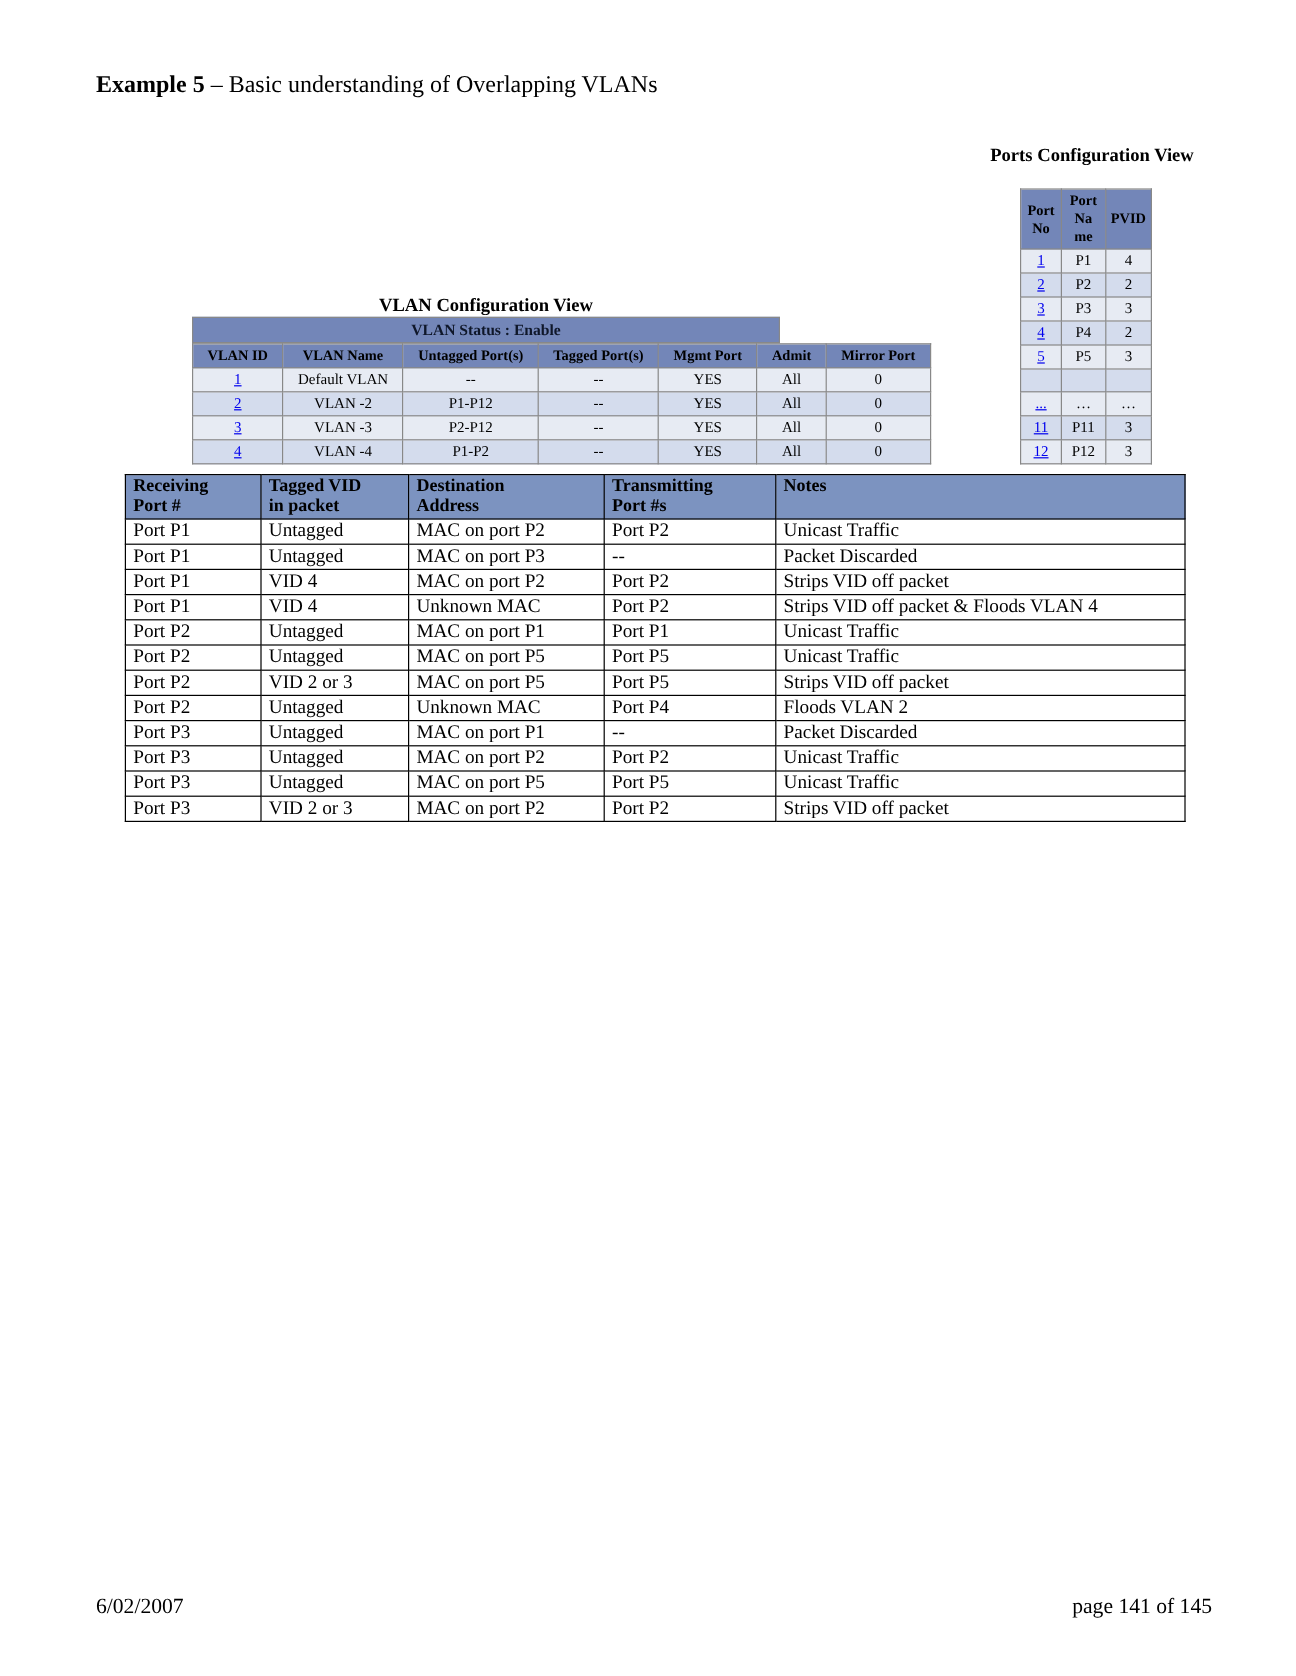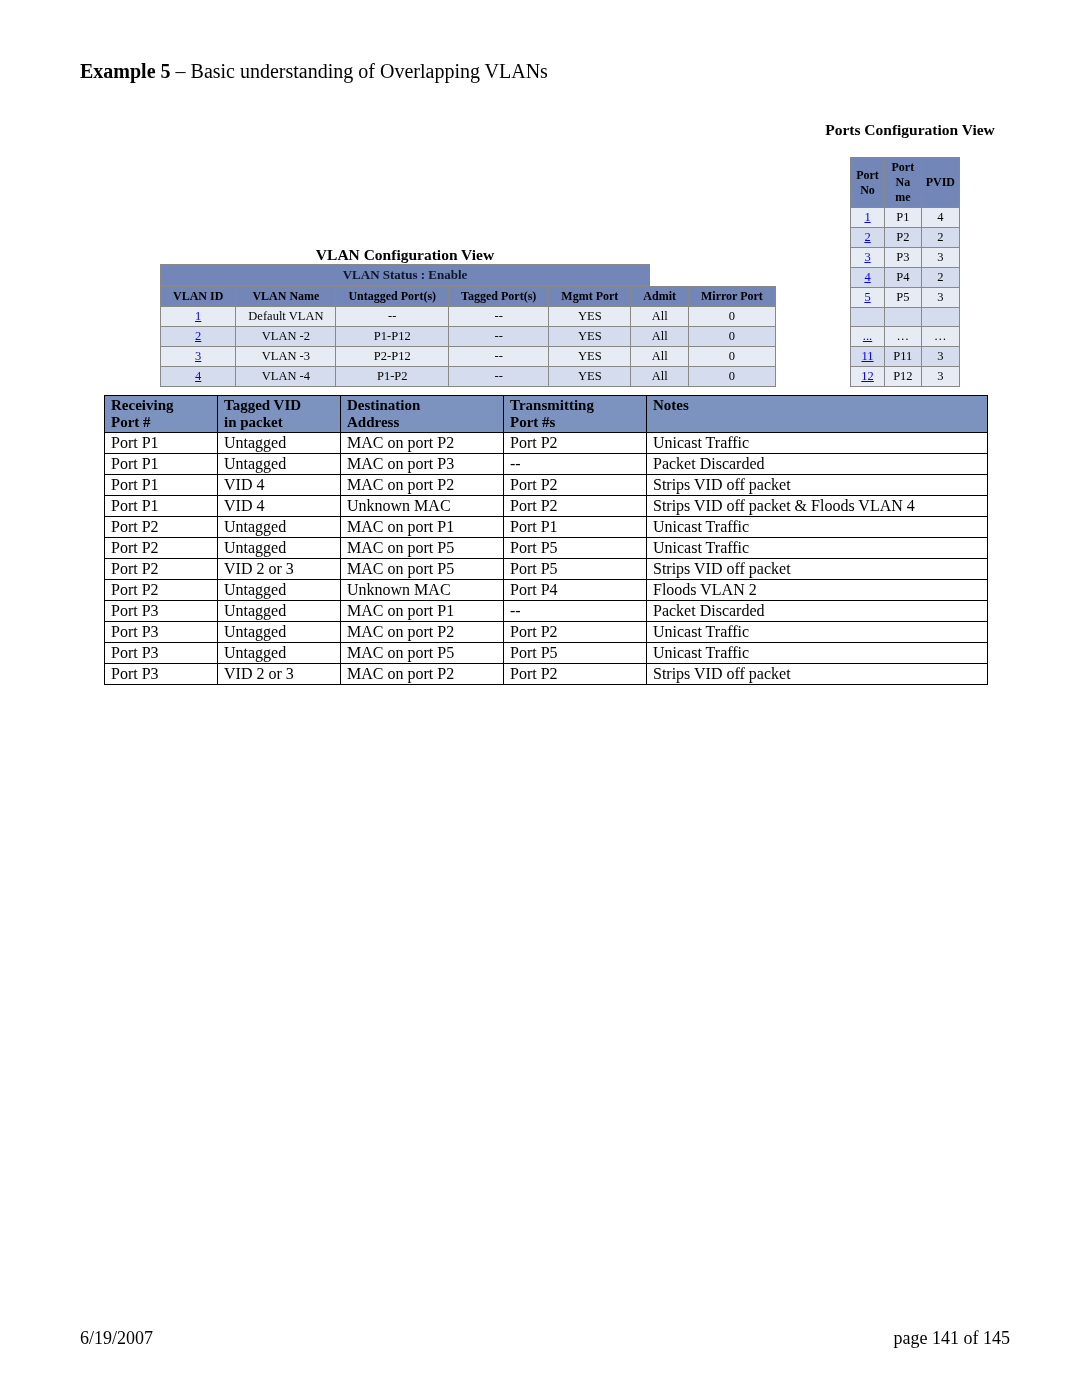--- a/index.html
+++ b/index.html
@@ -322,15 +322,15 @@
           <td>VID 2 or 3</td>
           <td>MAC on port P2</td>
           <td>Port P2</td>
           <td>Strips VID off packet</td>
         </tr>
       </tbody>
   </table>
 </div>
 
 <div class="footer">
-  <span>6/19/2007</span>
+  <span>6/02/2007</span>
   <span>page 141 of 145</span>
 </div>
 
 </body></html>

